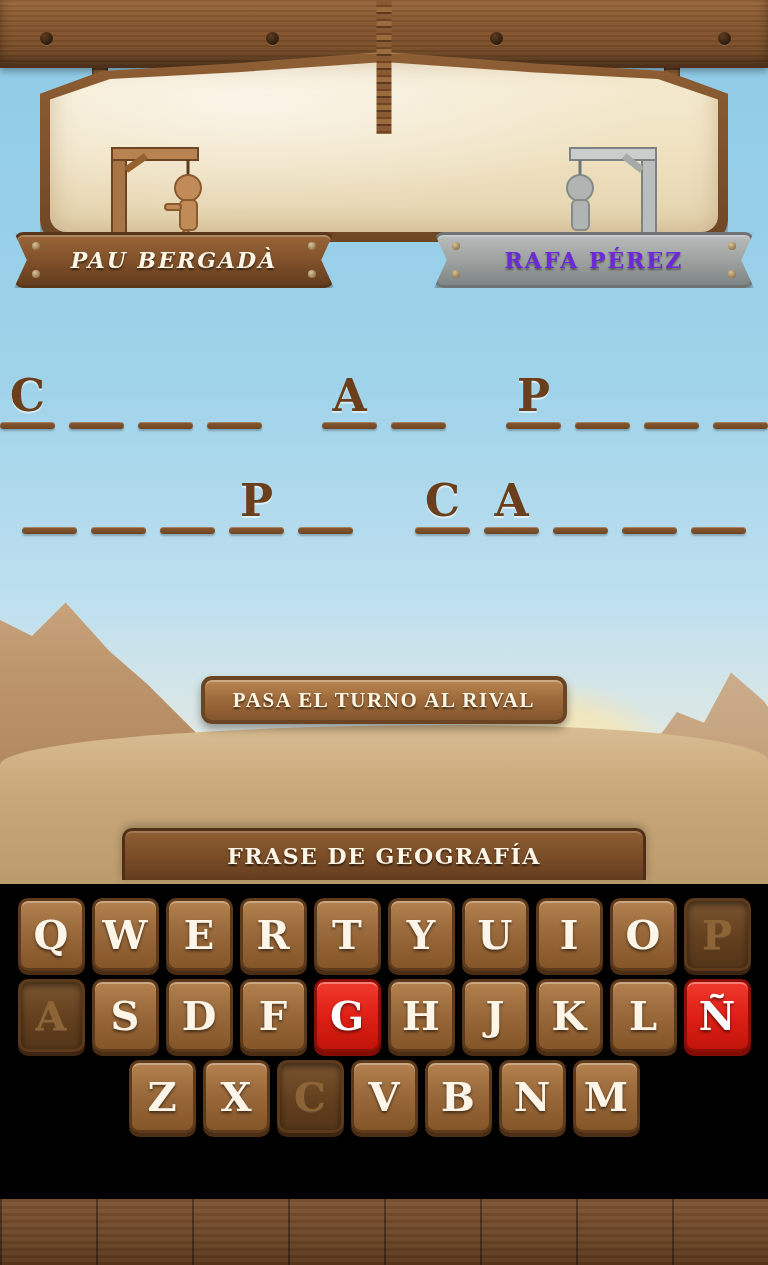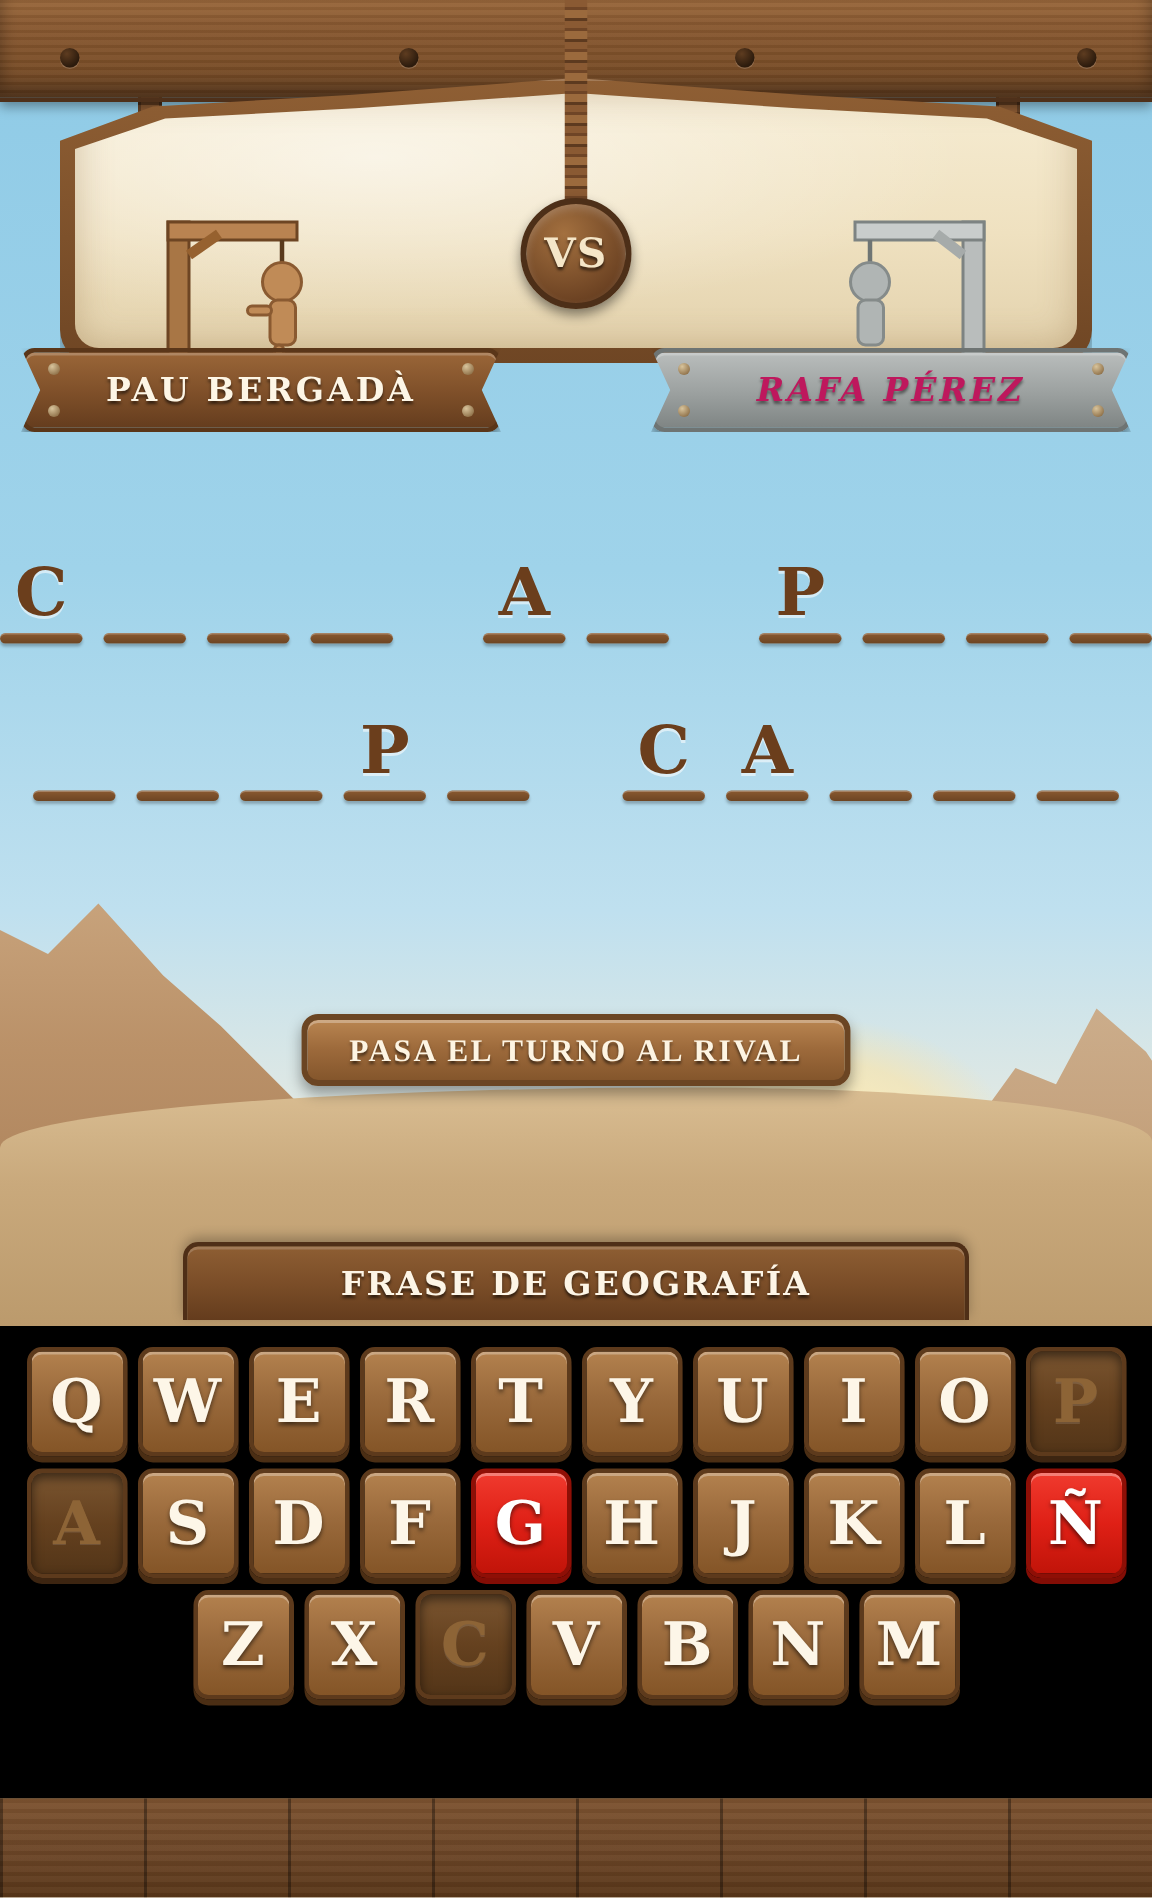--- a/index.html
+++ b/index.html
@@ -81,21 +81,21 @@
   .gallows { position: absolute; top: 88px; width: 130px; height: 120px; }
   .gal-left { left: 62px; }
   .gal-right { right: 62px; }
 
   
   .plate {
     position: absolute; top: 232px; width: 320px; height: 56px;
     display: flex; align-items: center; justify-content: center;
     z-index: 8;
   }
-  .plate-left { left: 14px; }
+  .plate-left { left: 14px; font-style: italic; }
   .plate-right { right: 14px; }
   .plate-bg {
     position: absolute; inset: 0; border-radius: 9px;
     clip-path: polygon(0 0, 100% 0, 96% 50%, 100% 100%, 0 100%, 4% 50%);
     box-shadow: 0 4px 7px rgba(0,0,0,.4), inset 0 2px 0 rgba(255,255,255,.22);
   }
   .plate-left .plate-bg {
     background: linear-gradient(to bottom, #9a6638 0%, #7e4f29 55%, #653d1e 100%);
     border: 3px solid #563venue;
   }
@@ -103,21 +103,21 @@
   .plate-right .plate-bg {
     background: linear-gradient(to bottom, #b9bdbc 0%, #9ba09f 55%, #7f8584 100%);
     border: 3px solid #6e7473;
   }
   .plate-text {
     position: relative; z-index: 2;
     font-family: "DejaVu Serif", serif; font-weight: bold;
     font-size: 22px; letter-spacing: 2px; color: #fdf6e6;
     text-shadow: 0 2px 2px rgba(0,0,0,.55);
   }
-  .plate-right .plate-text { color: #be185d; text-shadow: 0 2px 2px rgba(0,0,0,.45); font-style: italic; }
+  .plate-right .plate-text { color: #6d28d9; text-shadow: 0 2px 2px rgba(0,0,0,.45); }
   .plate-stud {
     position: absolute; width: 8px; height: 8px; border-radius: 50%;
     background: radial-gradient(circle at 35% 30%, #d8c49c, #7b5a32);
   }
 
   
   .scenery { position: absolute; left: 0; top: 560px; width: 768px; height: 325px; z-index: 1; overflow: hidden; }
   .sun {
     position: absolute; left: 420px; top: 120px; width: 250px; height: 150px;
     background: radial-gradient(ellipse at center, rgba(255,238,185,.95) 0%, rgba(255,228,160,.55) 45%, rgba(255,228,160,0) 72%);
@@ -258,21 +258,20 @@
     <line x1="24" y1="30" x2="44" y2="16" stroke="#96612f" stroke-width="7"></line>
     <line x1="86" y1="20" x2="86" y2="36" stroke="#5a3a1d" stroke-width="3"></line>
     <circle cx="86" cy="48" r="13" fill="#c08b57" stroke="#8a5a31" stroke-width="2"></circle>
     <rect x="78" y="60" width="17" height="30" rx="5" fill="#c08b57" stroke="#8a5a31" stroke-width="2"></rect>
     <rect x="81" y="90" width="6" height="18" rx="3" fill="#c08b57" stroke="#8a5a31" stroke-width="2"></rect>
     <rect x="63" y="64" width="16" height="6" rx="3" fill="#c08b57" stroke="#8a5a31" stroke-width="2"></rect>
     <path d="M8 112 q6 -14 12 -2 q5 -12 10 2z" fill="#6aa03c"></path>
     <circle cx="18" cy="108" r="3" fill="#d03b2c"></circle>
   </svg>
 
-  <div class="vs-medal">VS</div>
 
   <svg class="gallows gal-right" viewBox="0 0 130 120">
     <rect x="106" y="8" width="14" height="104" fill="#b9bdbc" stroke="#7d8382" stroke-width="2"></rect>
     <rect x="34" y="8" width="86" height="12" fill="#c9cdcc" stroke="#7d8382" stroke-width="2"></rect>
     <line x1="106" y1="30" x2="88" y2="16" stroke="#a6abaa" stroke-width="7"></line>
     <line x1="44" y1="20" x2="44" y2="36" stroke="#6f7574" stroke-width="3"></line>
     <circle cx="44" cy="48" r="13" fill="#b0b5b4" stroke="#858b8a" stroke-width="2"></circle>
     <rect x="36" y="60" width="17" height="30" rx="5" fill="#b0b5b4" stroke="#858b8a" stroke-width="2"></rect>
     <path d="M110 112 q6 -16 12 -2 q5 -12 8 2z" fill="#8f9c7a"></path>
   </svg>

